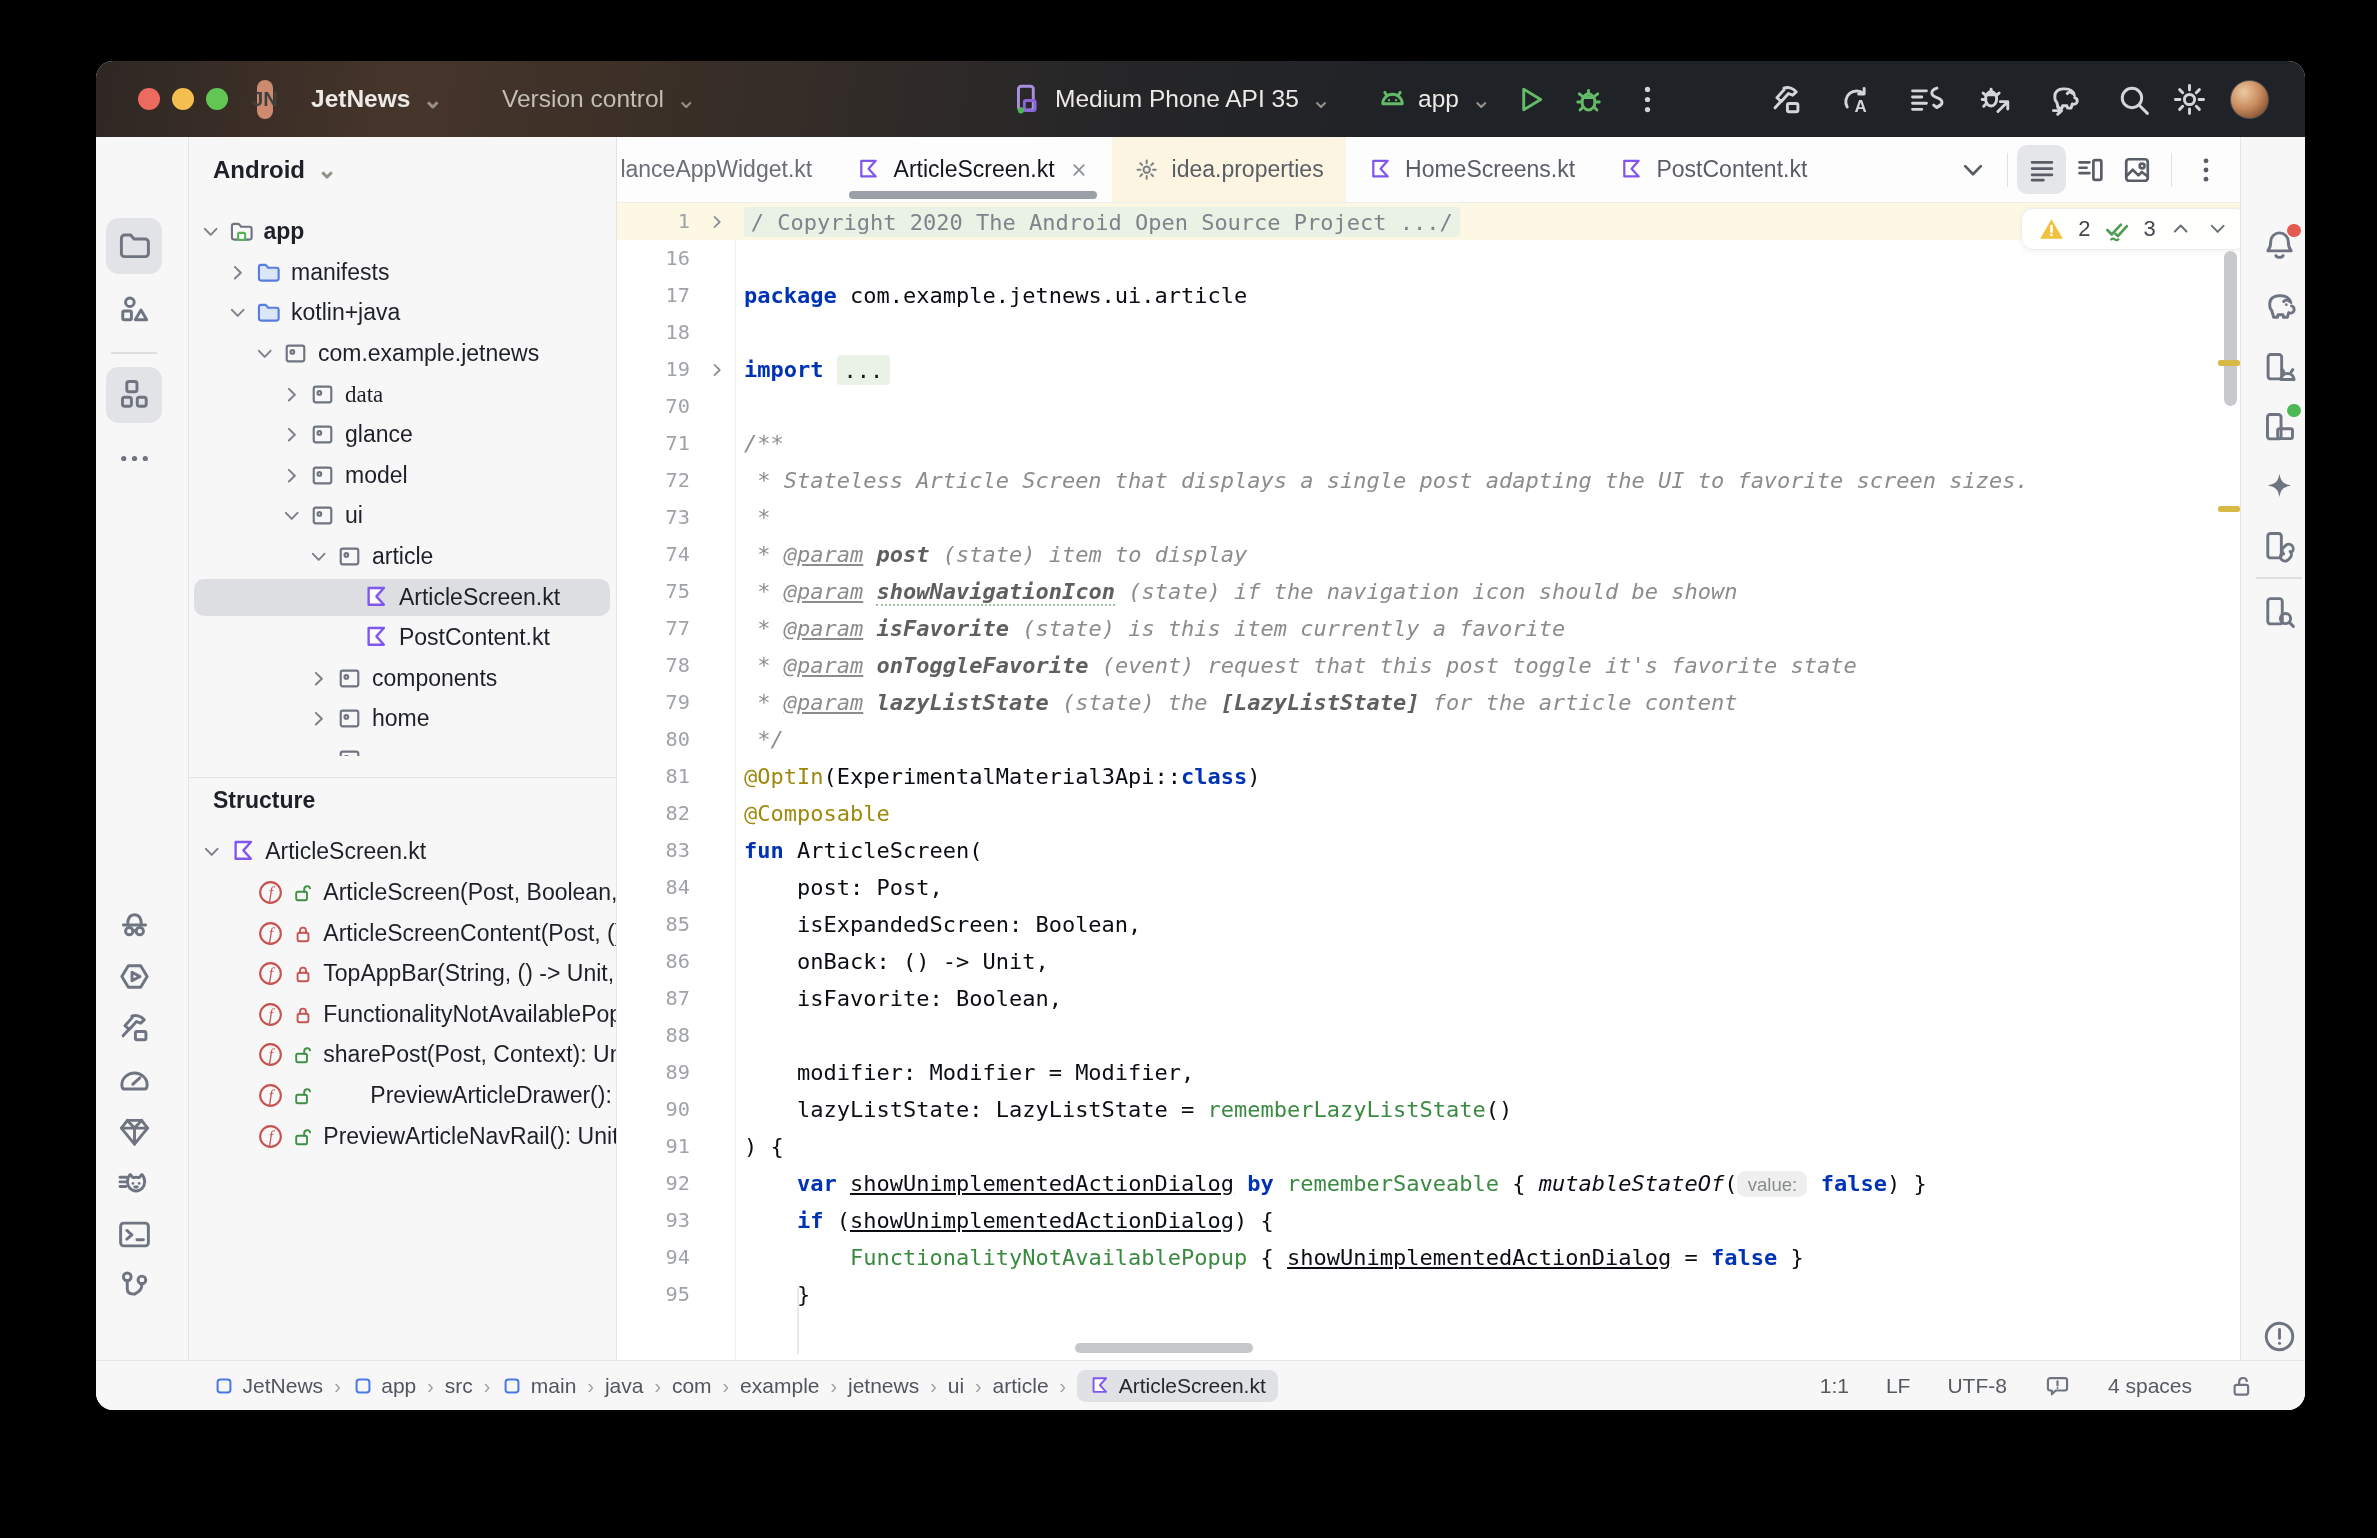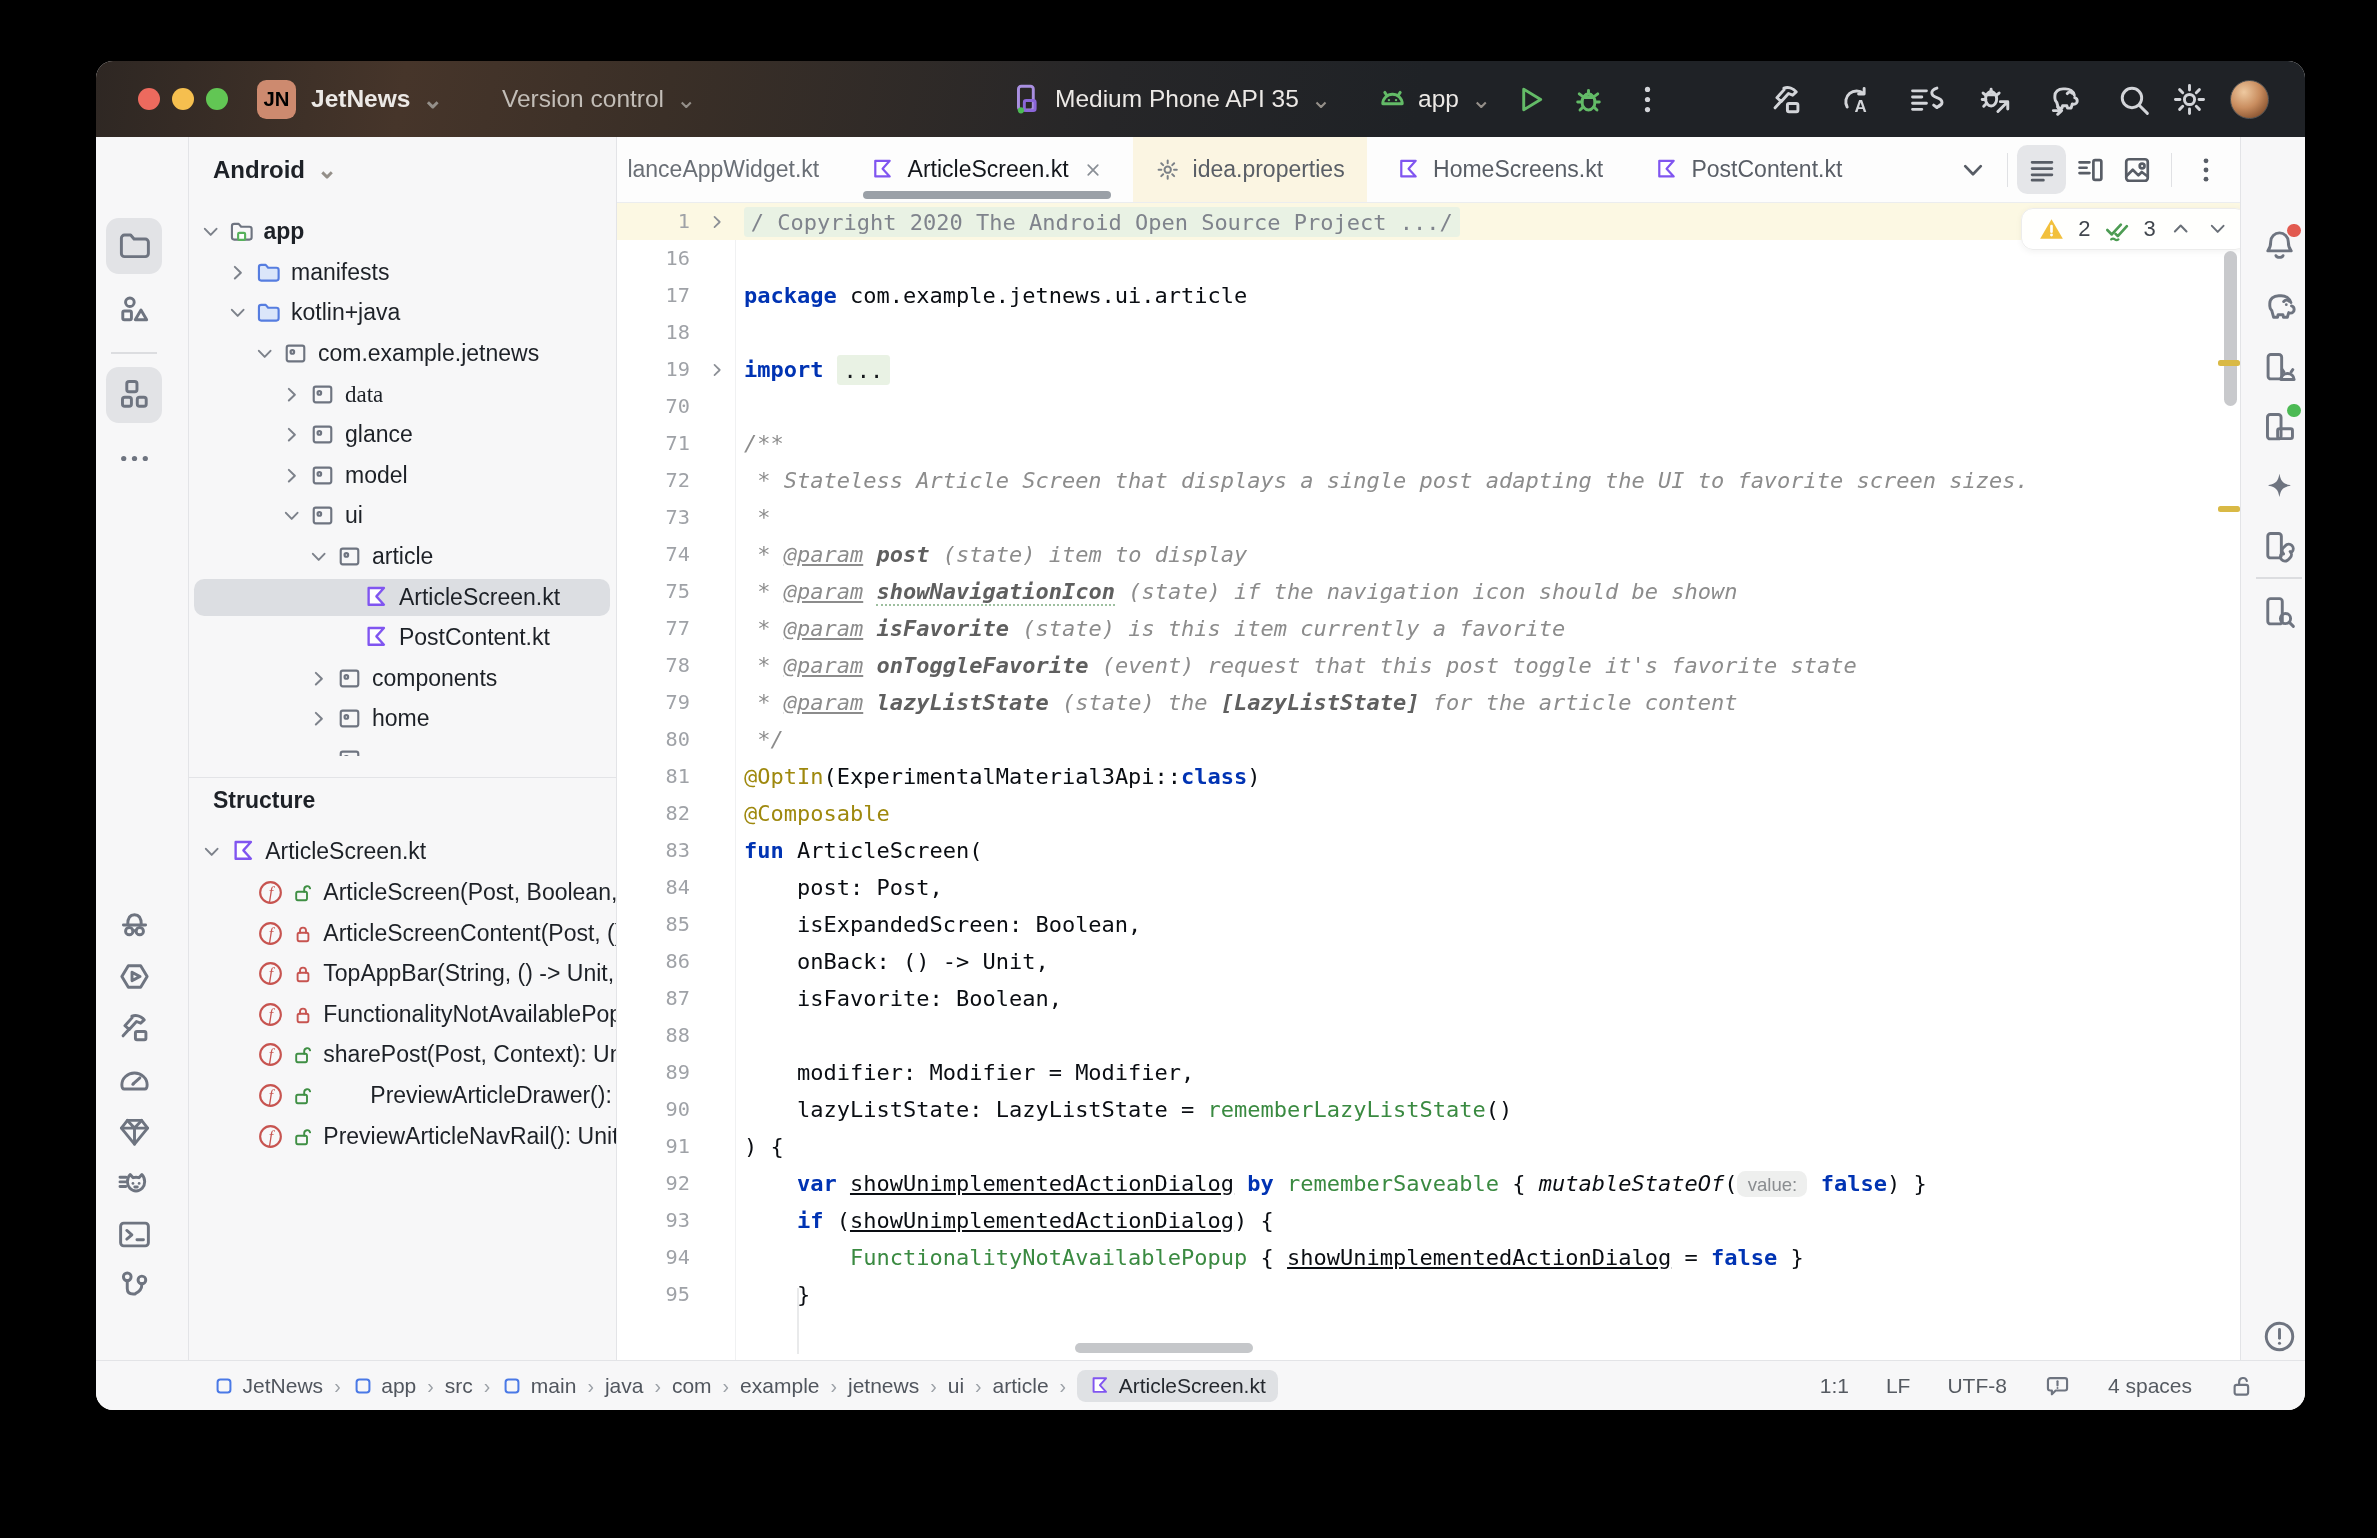--- a/index.html
+++ b/index.html
@@ -7,21 +7,21 @@
   #win{position:absolute;left:96px;top:61px;width:2209px;height:1349px;border-radius:17px;background:#fff;box-shadow:0 34px 76px rgba(0,0,0,.6);overflow:hidden;}
   
   #titlebar{position:absolute;left:0;top:0;width:2209px;height:76px;background:linear-gradient(100deg,#2e2723 0%,#46352a 14%,#3a2f27 26%,#262628 46%,#1f2226 60%,#1f2226 100%);}
   .tl{position:absolute;top:27px;width:22px;height:22px;border-radius:50%;}
   .ttext{position:absolute;top:0;height:76px;display:flex;align-items:center;color:#ece9e6;font-size:24.5px;}
   .tsub{color:#c2bdb7;}
   .chev{display:inline-block;margin-left:12px;color:#948f89;}
   .ticon{position:absolute;top:19.5px;width:37px;height:37px;color:#d3d5d9;}
   .ticon svg,.sicon svg{width:100%;height:100%;}
   .green{color:#63bb67;}
-  #jnbadge{position:absolute;left:161px;top:18.6px;width:39px;height:39px;border-radius:9.3px;background:#cd8a6f;color:#000000;font-weight:bold;font-size:20.3px;display:flex;align-items:center;justify-content:center;}
+  #jnbadge{position:absolute;left:161px;top:18.6px;width:16px;height:39px;border-radius:9.3px;background:#cd8a6f;color:#404040;font-weight:bold;font-size:20.3px;display:flex;align-items:center;justify-content:center;}
   #avatar{position:absolute;left:2134px;top:18.6px;width:39px;height:39px;border-radius:50%;background:radial-gradient(circle at 35% 30%,#eec9a0 0%,#c98d5f 45%,#8a5531 80%,#6e4124 100%);border:0.8px solid #555;}
   
   #stripeL{position:absolute;left:0;top:76px;width:93px;height:1223px;background:#f7f7f8;border-right:0.8px solid #e3e4e7;}
   #projpanel{position:absolute;left:93px;top:76px;width:428px;height:1223px;background:#f7f7f8;border-right:0.8px solid #e3e4e7;overflow:hidden;}
   #editor{position:absolute;left:521px;top:76px;width:1623px;height:1223px;background:#fff;overflow:hidden;}
   #stripeR{position:absolute;left:2144px;top:76px;width:65px;height:1223px;background:#f7f7f8;border-left:0.8px solid #e3e4e7;}
   #statusbar{position:absolute;left:0;top:1299px;width:2209px;height:51px;background:#f7f7f8;border-top:0.8px solid #e3e4e7;display:flex;align-items:center;}
   
   .sicon{position:absolute;left:19.5px;width:37px;height:37px;color:#6e7480;display:flex;align-items:center;justify-content:center;}
   .sicon.active::before{content:"";position:absolute;left:-9.3px;top:-9.3px;width:56px;height:56px;border-radius:12.7px;background:#e2e3e6;z-index:0;}
@@ -35,21 +35,21 @@
   .tchev{width:25.4px;height:25.4px;color:#7d828b;flex:0 0 25.4px;position:relative;}
   .tchev svg{width:25.4px;height:25.4px;}
   .tico{width:27px;height:27px;margin:0 8.5px 0 5.1px;flex:0 0 27px;position:relative;}
   .tico svg{width:27px;height:27px;}
   .tlabel{position:relative;white-space:nowrap;}
   .bold{font-weight:bold;}
   #structheader{position:absolute;left:24px;font-size:23px;font-weight:bold;color:#1d2127;}
   .splitline{position:absolute;left:0;width:428px;height:0.8px;background:#e3e4e7;}
   
   #tabbar{position:absolute;left:0;top:0;width:1623px;height:66px;background:#fdfdfd;border-bottom:0.8px solid #ebedef;display:flex;align-items:stretch;}
-  .tab{display:flex;align-items:center;padding:16px 22px;font-size:23px;color:#595e66;position:relative;white-space:nowrap;margin-left:7px;}
+  .tab{display:flex;align-items:center;padding:16px 22px;font-size:23px;color:#595e66;position:relative;white-space:nowrap;}
   .tab .kico{width:25.4px;height:25.4px;margin-right:12px;}
   .tab.active{color:#14171c;}
   .tab.active .underline{position:absolute;left:15.2px;right:15.2px;bottom:3.4px;height:7.6px;border-radius:4.2px;background:#9aa0a7;}
   .tab.tinted{background:#fbf5e2;}
   .tab .closex{width:22px;height:22px;margin-left:13.5px;color:#8a8f96;}
   .tbicon{width:34px;height:34px;color:#585d66;margin:auto 6.8px;flex:0 0 34px;position:relative;}
   .tbicon.pillbg::before{content:"";position:absolute;left:-7.6px;top:-7.6px;width:49px;height:49px;border-radius:10.2px;background:#e5e6e9;}
   .tbicon svg{position:relative;width:34px;height:34px;}
   .vsep{width:0.8px;height:34px;background:#e0e1e4;margin:auto 10.2px;}
   

